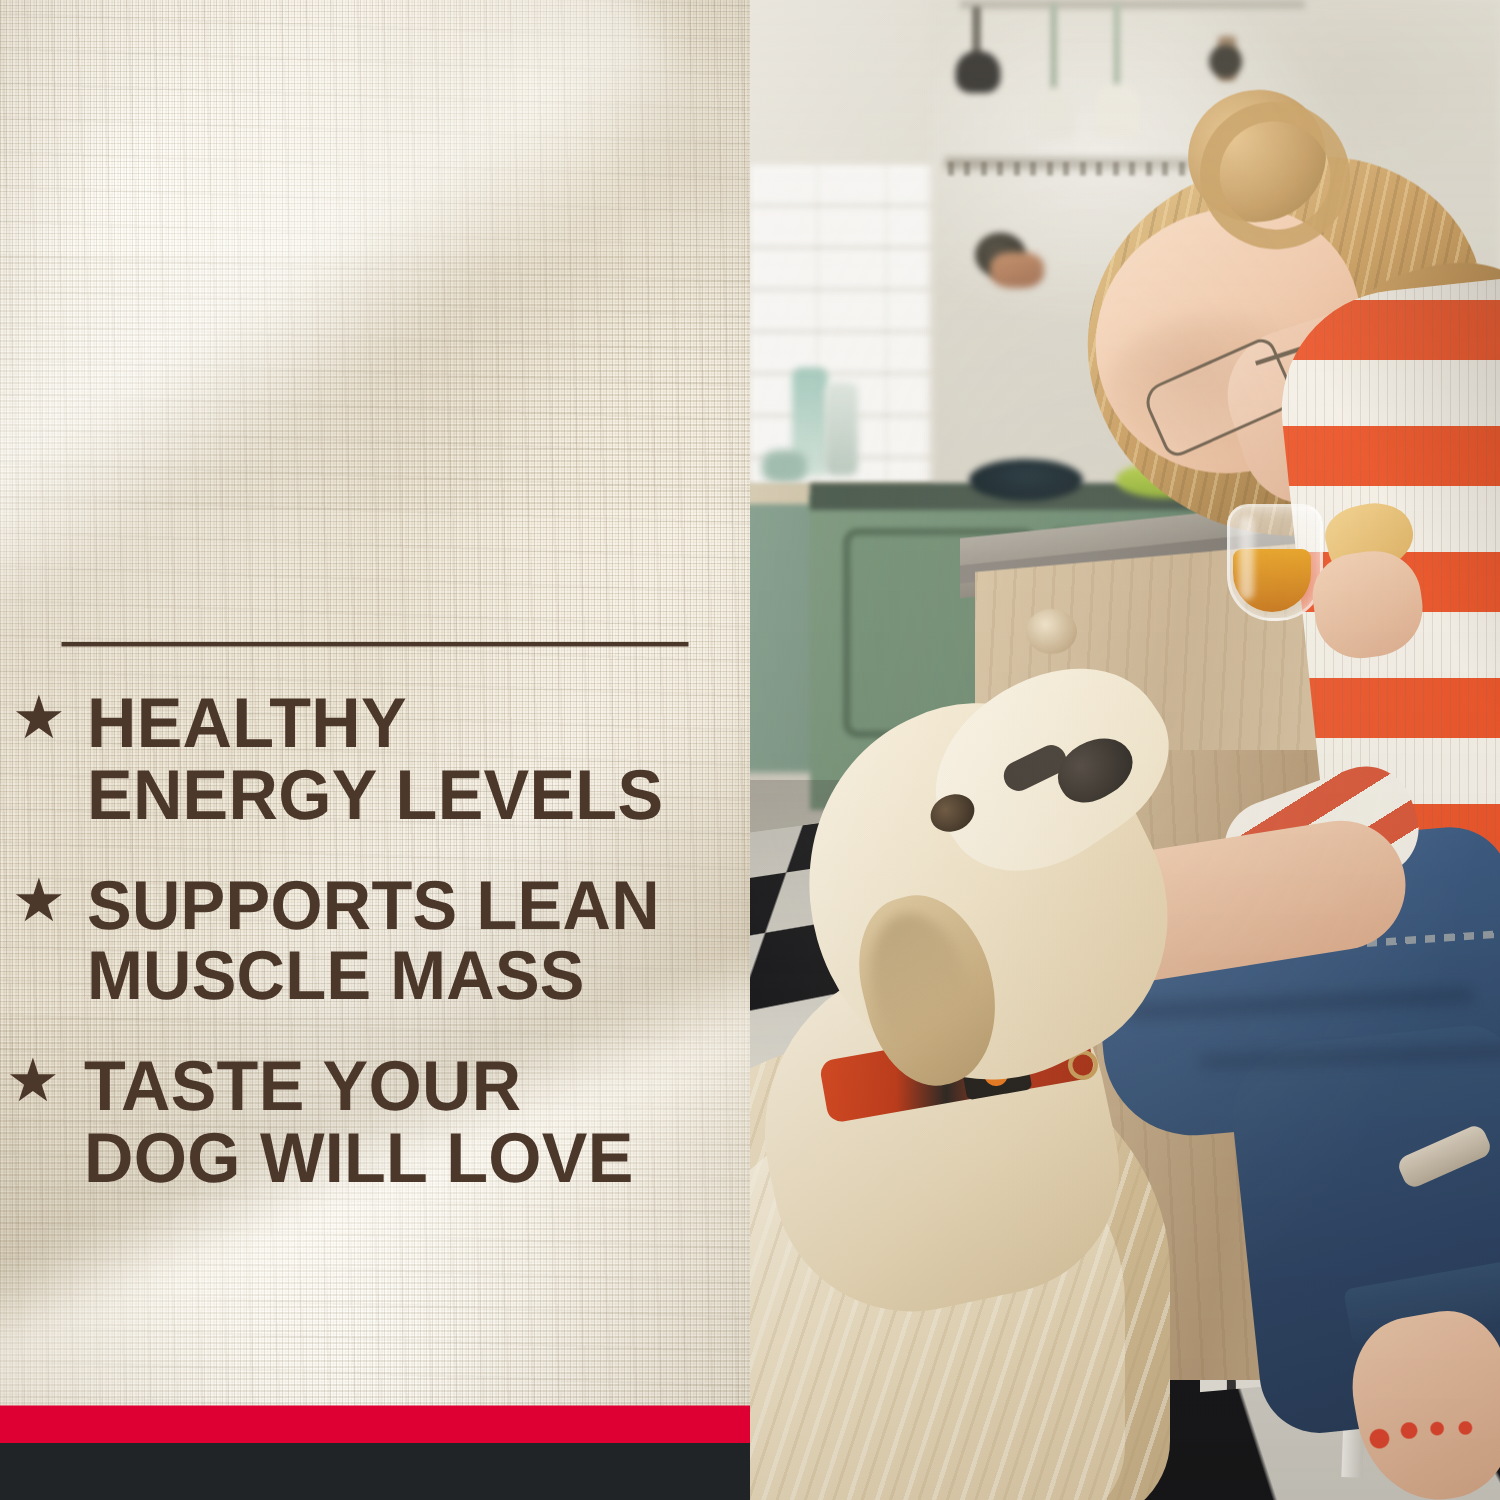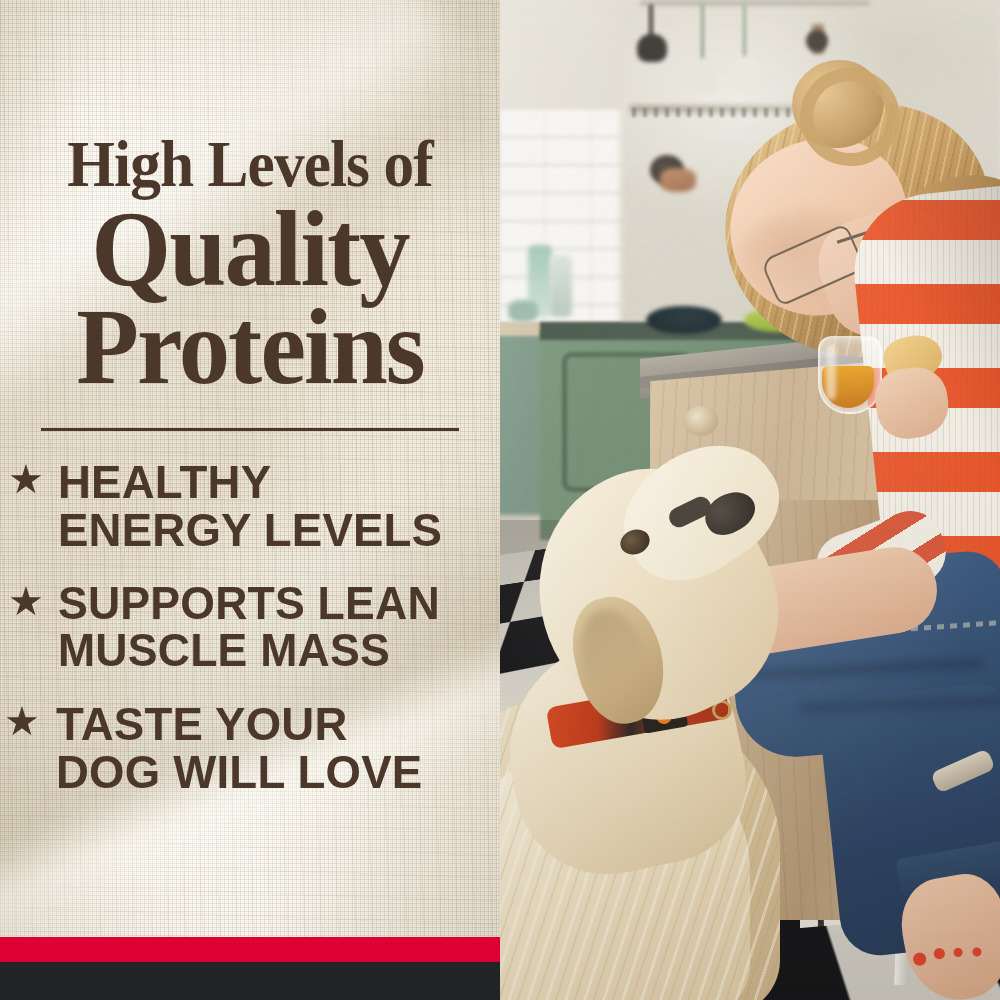--- a/index.html
+++ b/index.html
@@ -721,25 +721,20 @@
 <div class="ad-canvas">
 
   <div class="left-panel">
     <div class="burlap-base ph"></div>
     <div class="burlap-weave ph"></div>
     <div class="burlap-slubs ph"></div>
     <div class="burlap-fold-2 ph"></div>
     <div class="burlap-fold ph"></div>
     <div class="burlap-vignette ph"></div>
 
-    <div class="headline">
-      <span class="line-1">High Levels of</span>
-      <span class="line-2">Quality</span>
-      <span class="line-3">Proteins</span>
-    </div>
 
     <div class="rule"></div>
 
     <div class="bullets">
 
       <div class="bullet bullet-1">
         <span class="bullet-star">★</span>
         <span class="bullet-text">HEALTHY
 ENERGY LEVELS</span>
       </div>

